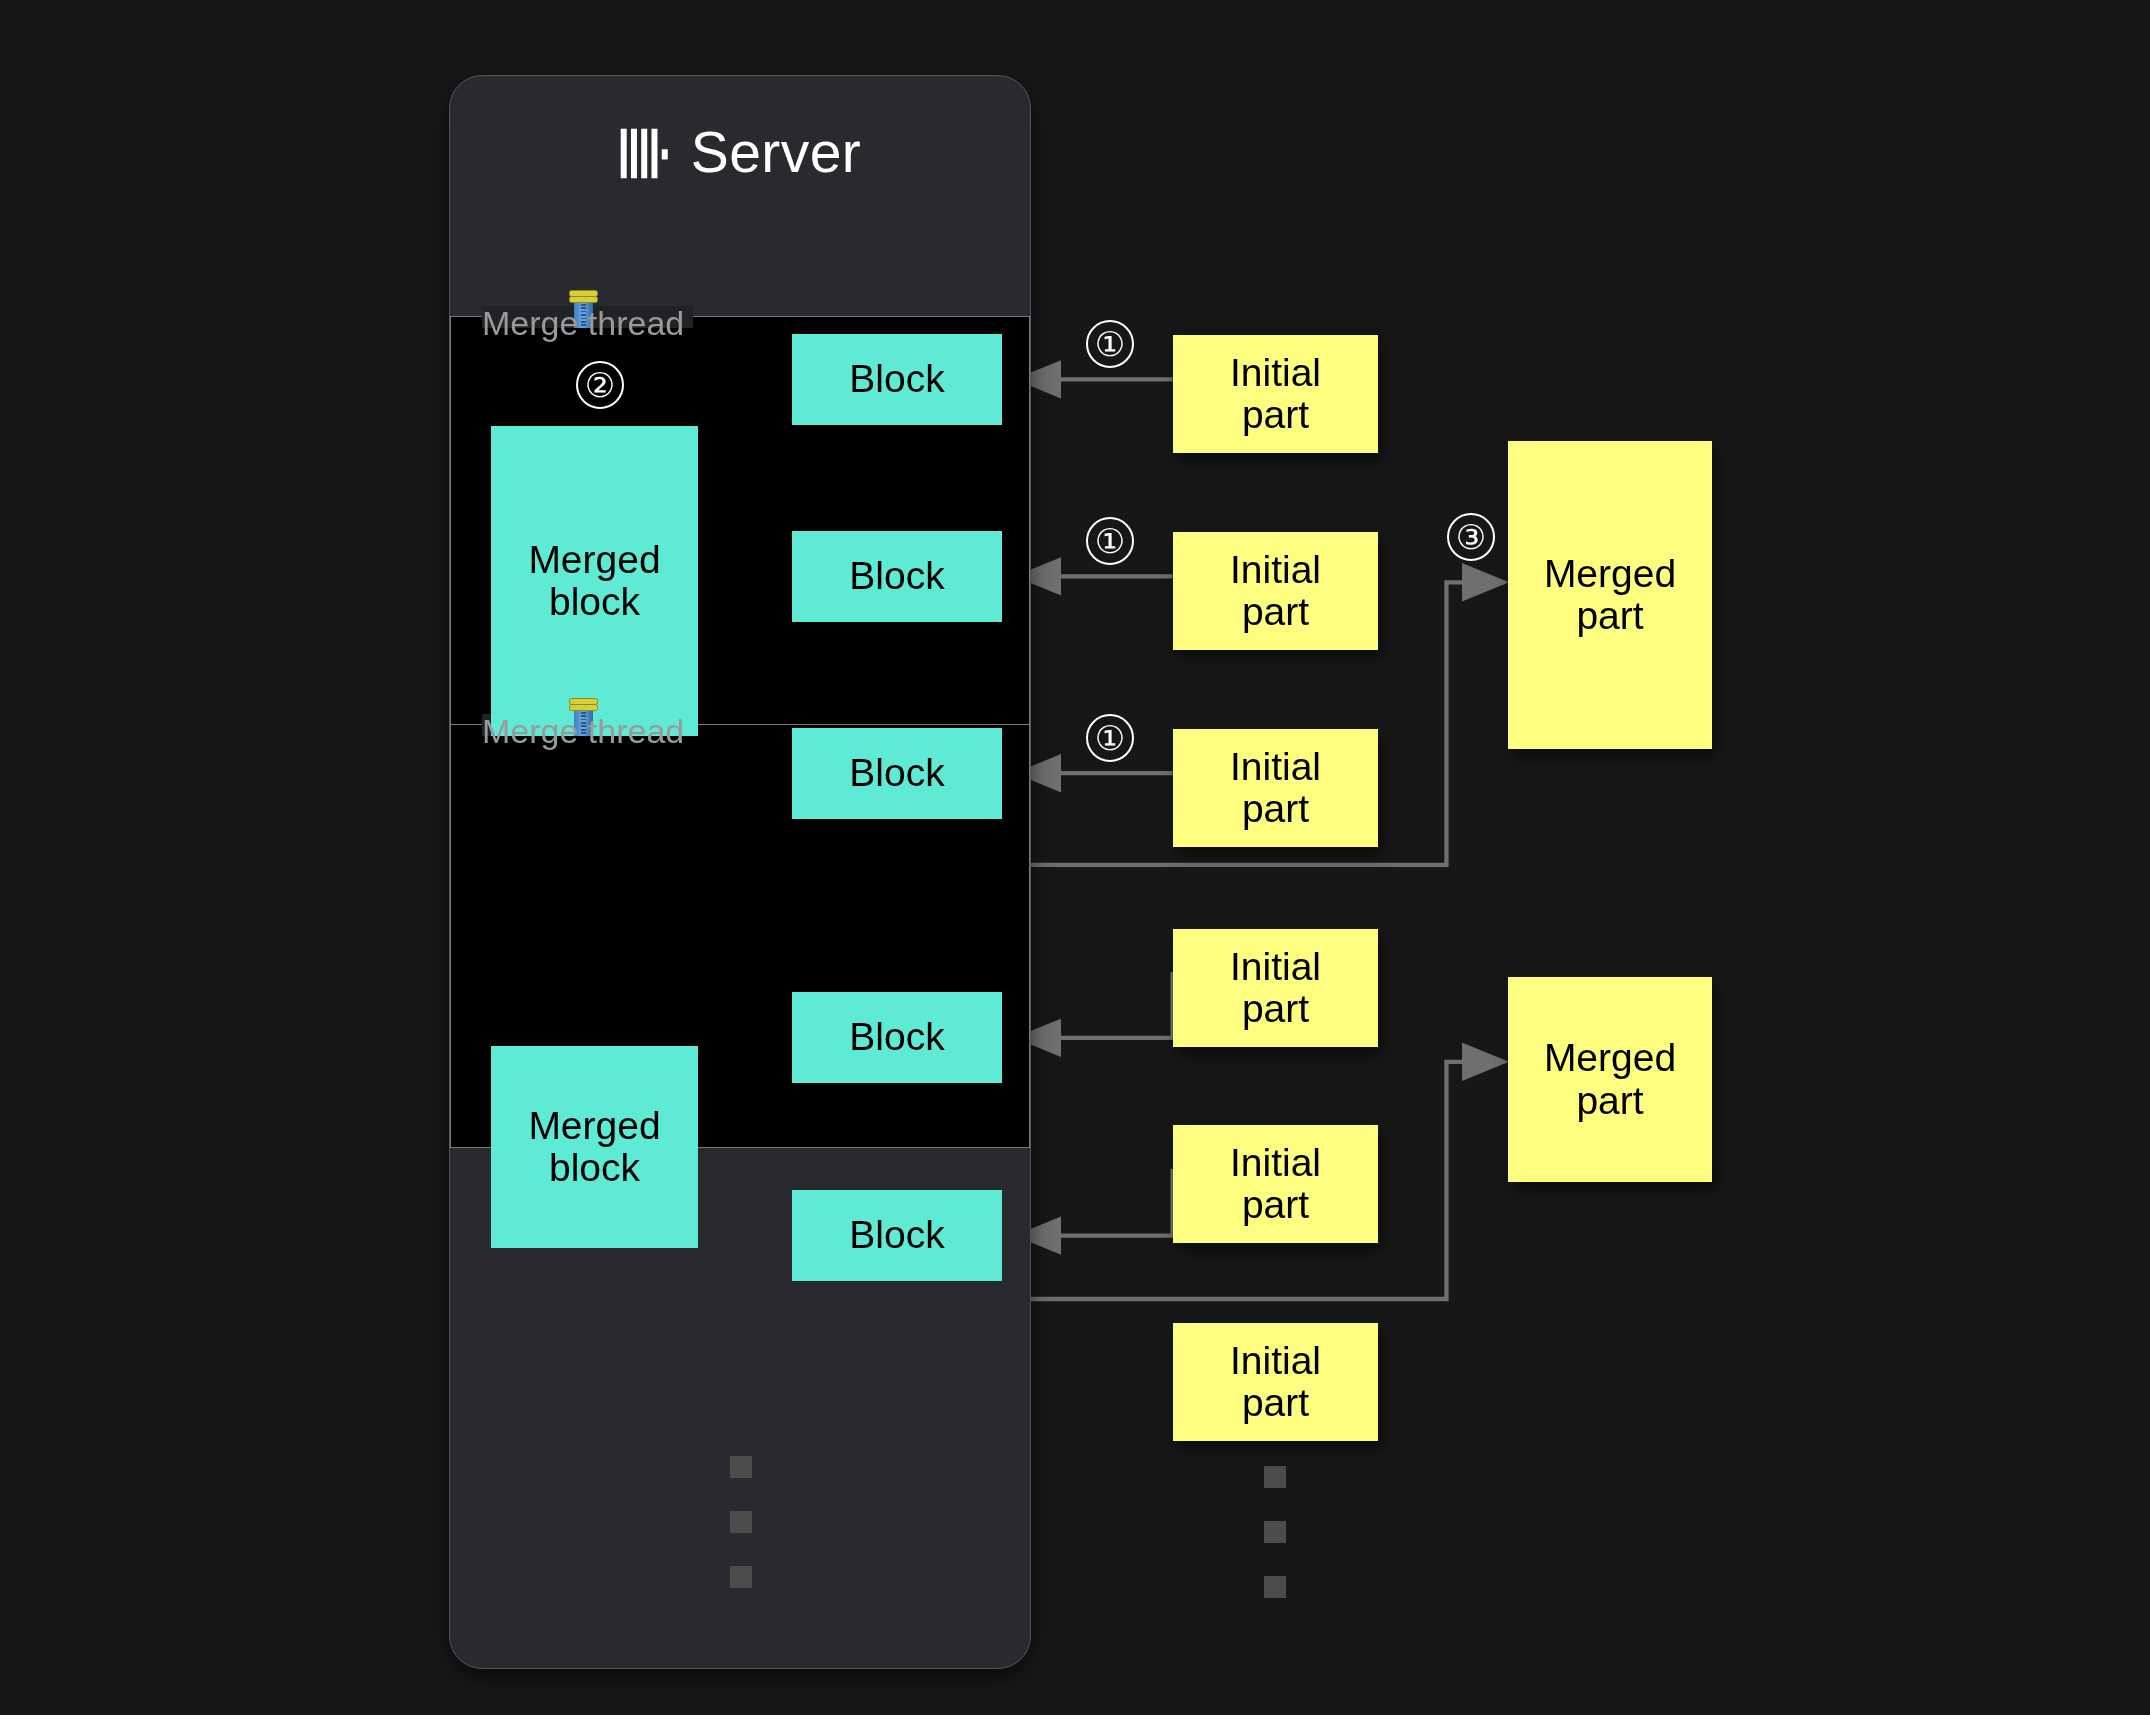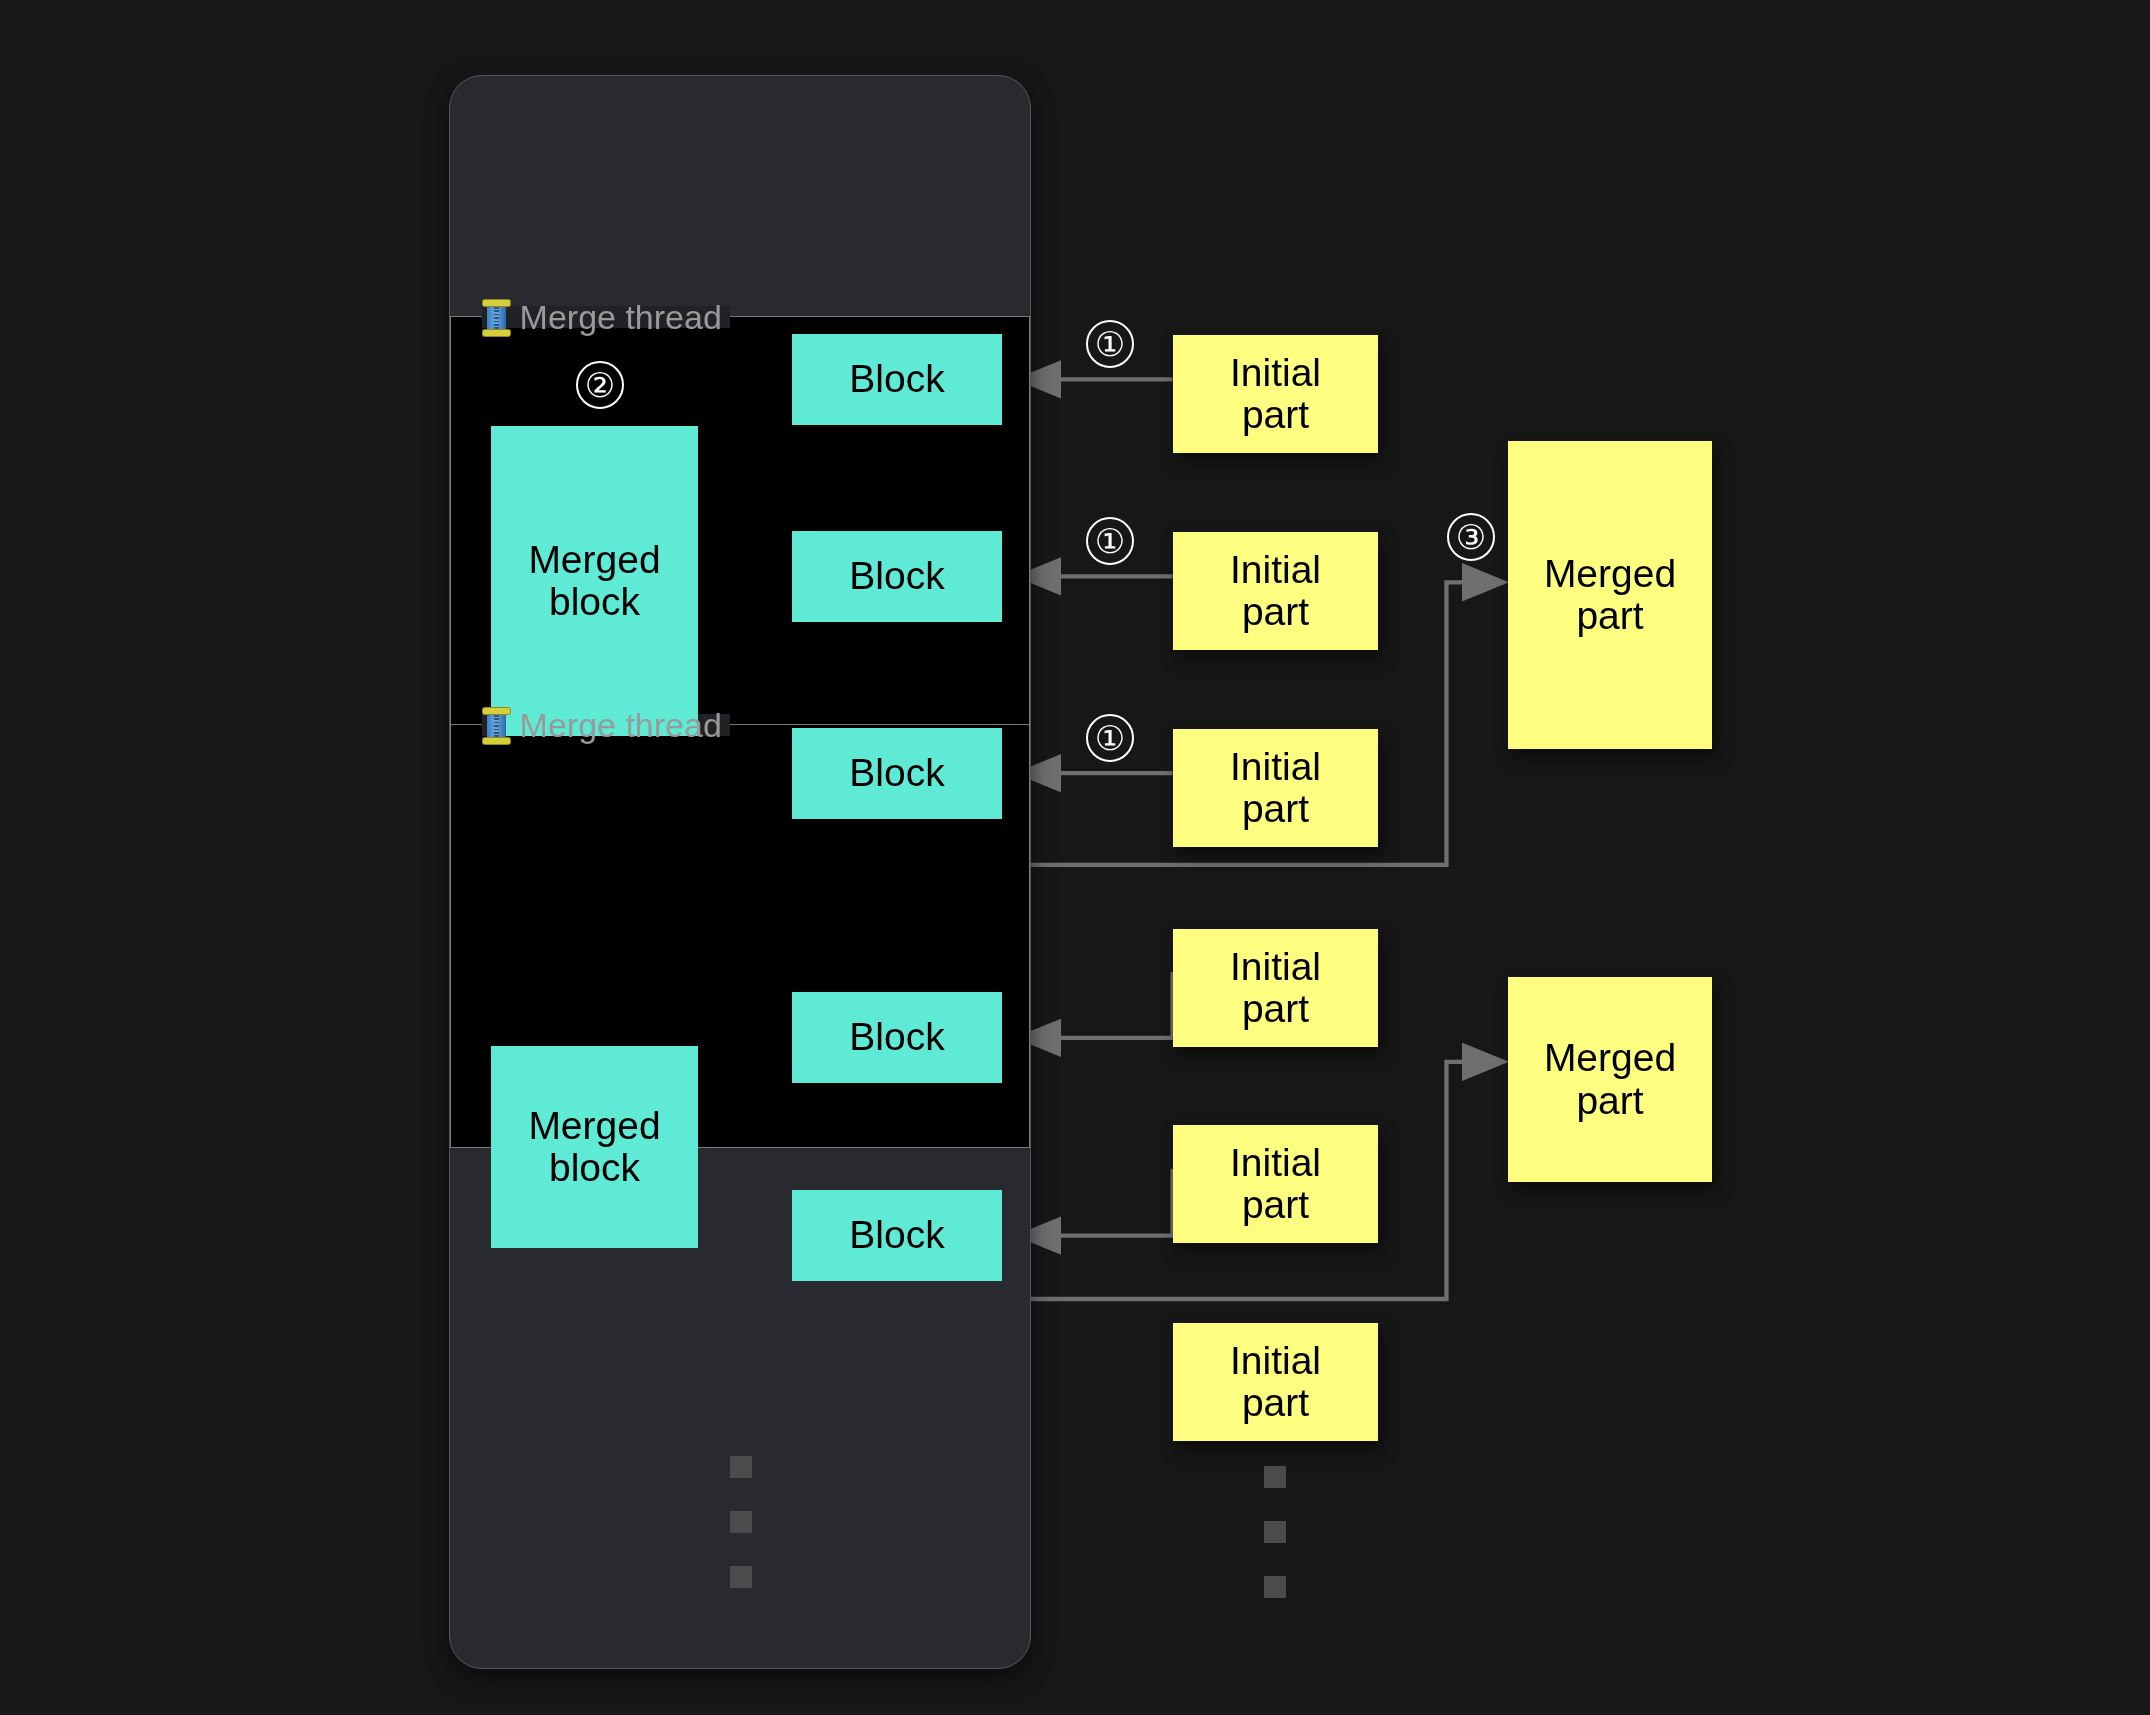--- a/index.html
+++ b/index.html
@@ -68,20 +68,21 @@
     position: absolute;
     top: -23px;
     left: 31px;
     height: 46px;
     display: flex;
     align-items: center;
     gap: 8.6px;
     background: transparent;
     padding: 0 8.6px 0 0;
     white-space: nowrap;
+    flex-direction: column;
   }
   .mt-legend .legend-bg {
     position: absolute;
     left: 0; right: 0; top: 12px; height: 22px;
     background: #212226;
     z-index: 0;
   }
   .mt-legend > * { position: relative; z-index: 1; }
   .mt-legend-text {
     color: #9a9a9a;
@@ -201,20 +202,32 @@
 
       <path d="M920,1212 H875 V1265 H836"></path>
       <path d="M920,1443 H875 V1390 H836"></path>
 
       <path d="M694,860 V1010 H1690 V680 H1758"></path>
       <path d="M694,1458 V1517 H1690 V1240 H1758"></path>
     </g>
   </svg>
 
   <div class="server-panel">
+    <div class="server-title">
+      <span class="ch-logo">
+        <svg viewBox="0 0 62 62" width="53" height="53" aria-hidden="true">
+          <rect x="2" y="2" width="7" height="58" fill="#ffffff"></rect>
+          <rect x="14" y="2" width="7" height="58" fill="#ffffff"></rect>
+          <rect x="26" y="2" width="7" height="58" fill="#ffffff"></rect>
+          <rect x="38" y="2" width="7" height="58" fill="#ffffff"></rect>
+          <rect x="50" y="26" width="7" height="12" fill="#ffffff"></rect>
+        </svg>
+      </span>
+      <span>Server</span>
+    </div>
 
     <div class="merge-thread" style="left:0px; top:240px; width:580px; height:567px;">
       <div class="mt-legend">
         <span class="legend-bg"></span>
         <span class="spool">
           <span class="body"></span>
             <span class="thread"></span>
           <span class="cap top"></span>
             <span class="cap bot"></span>
         </span>

